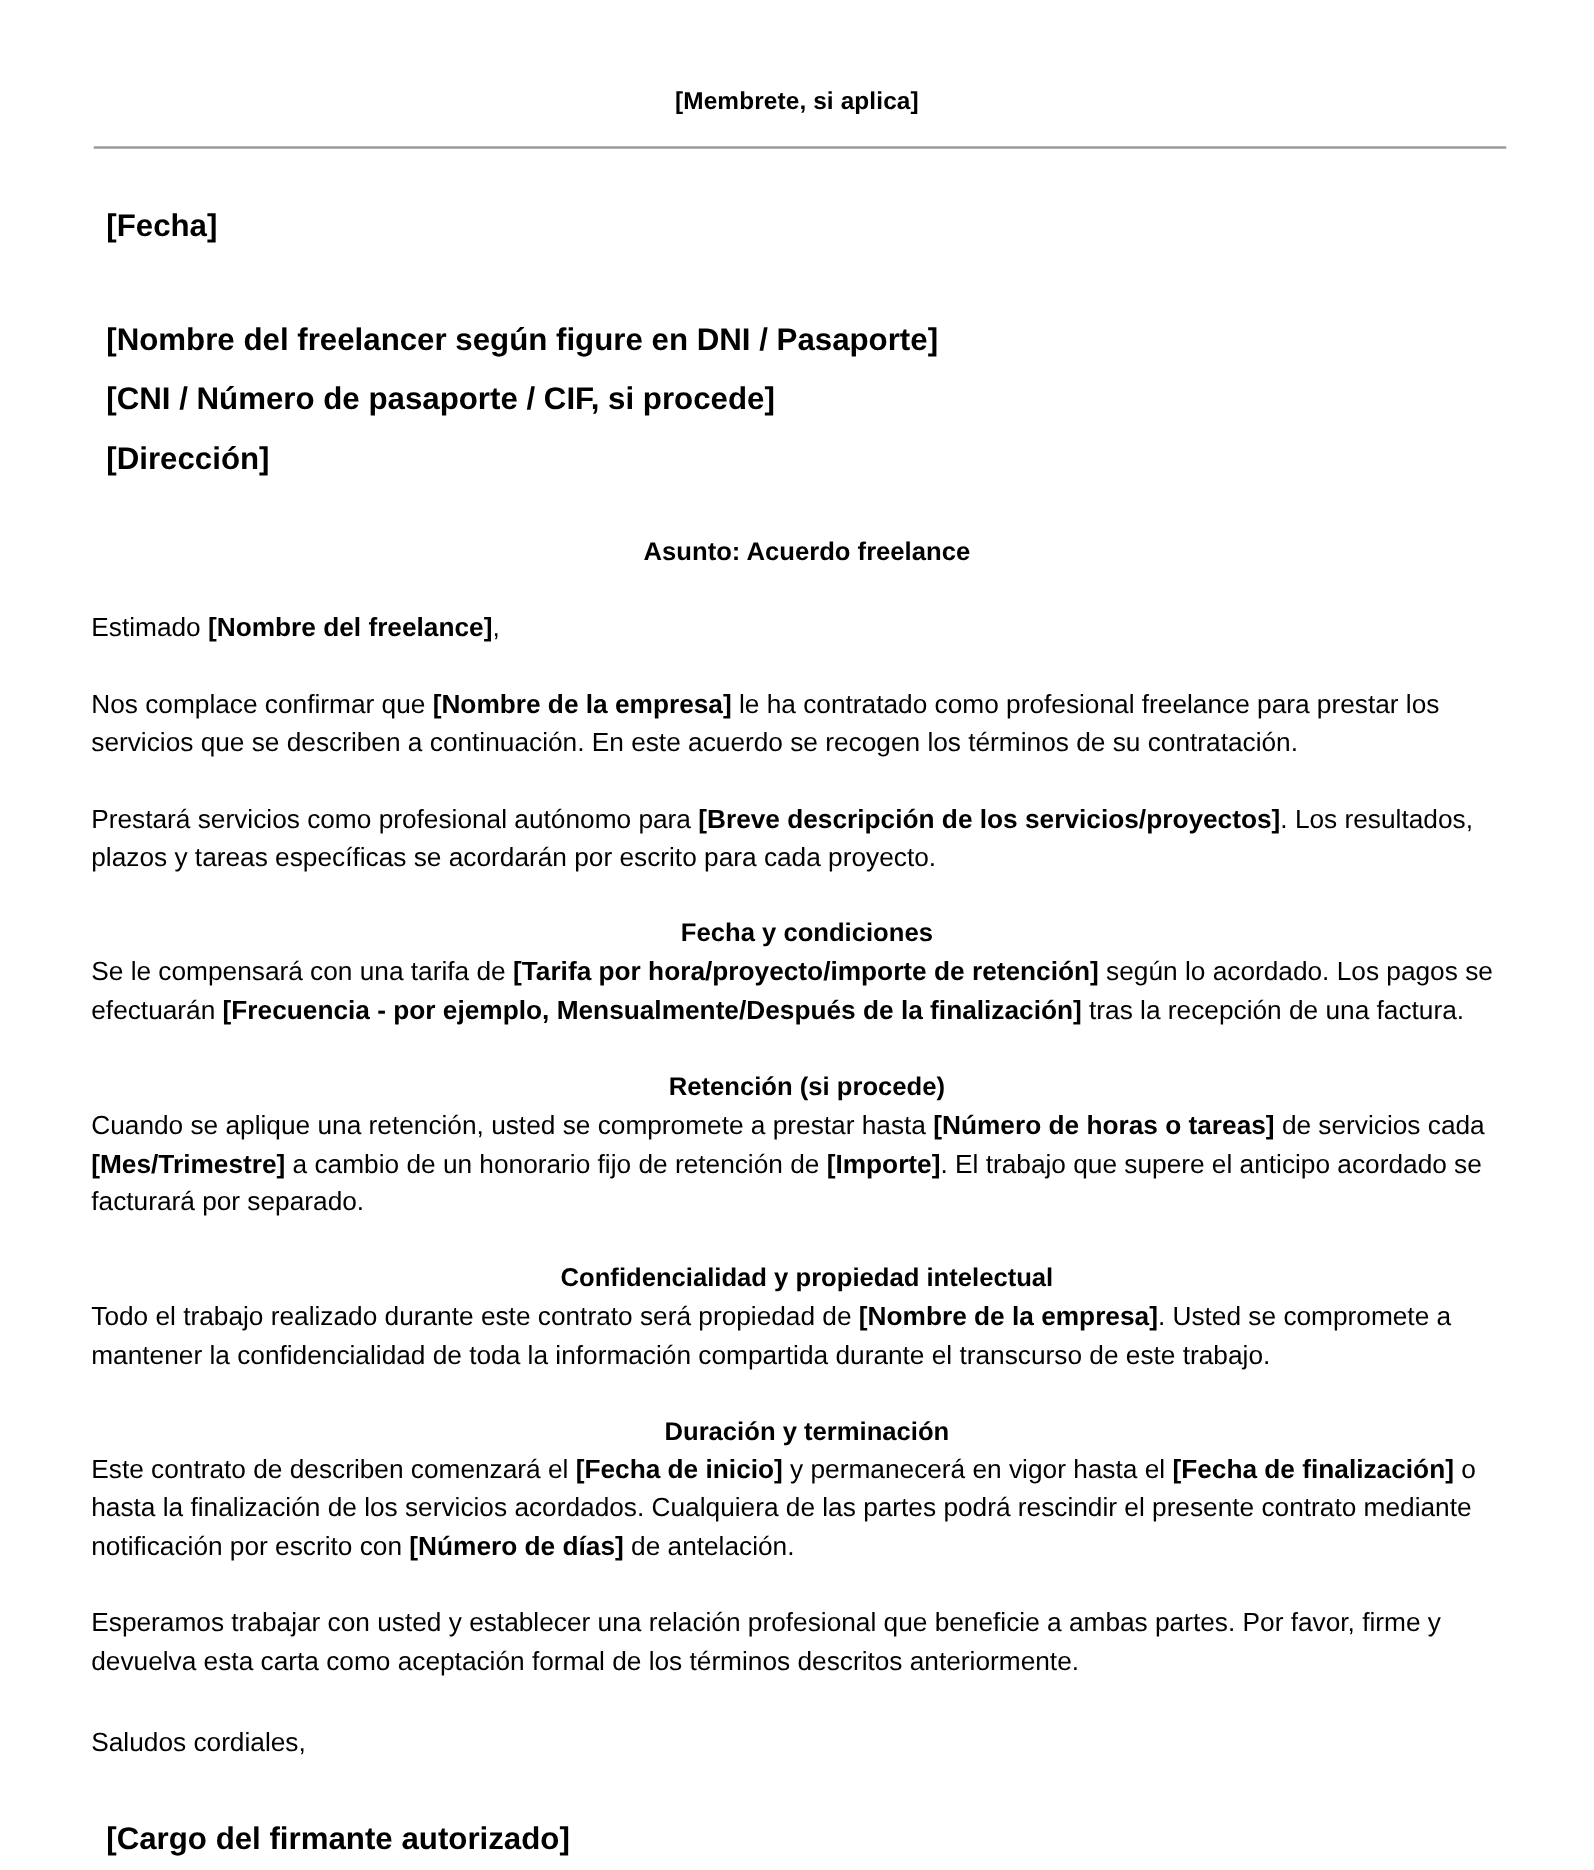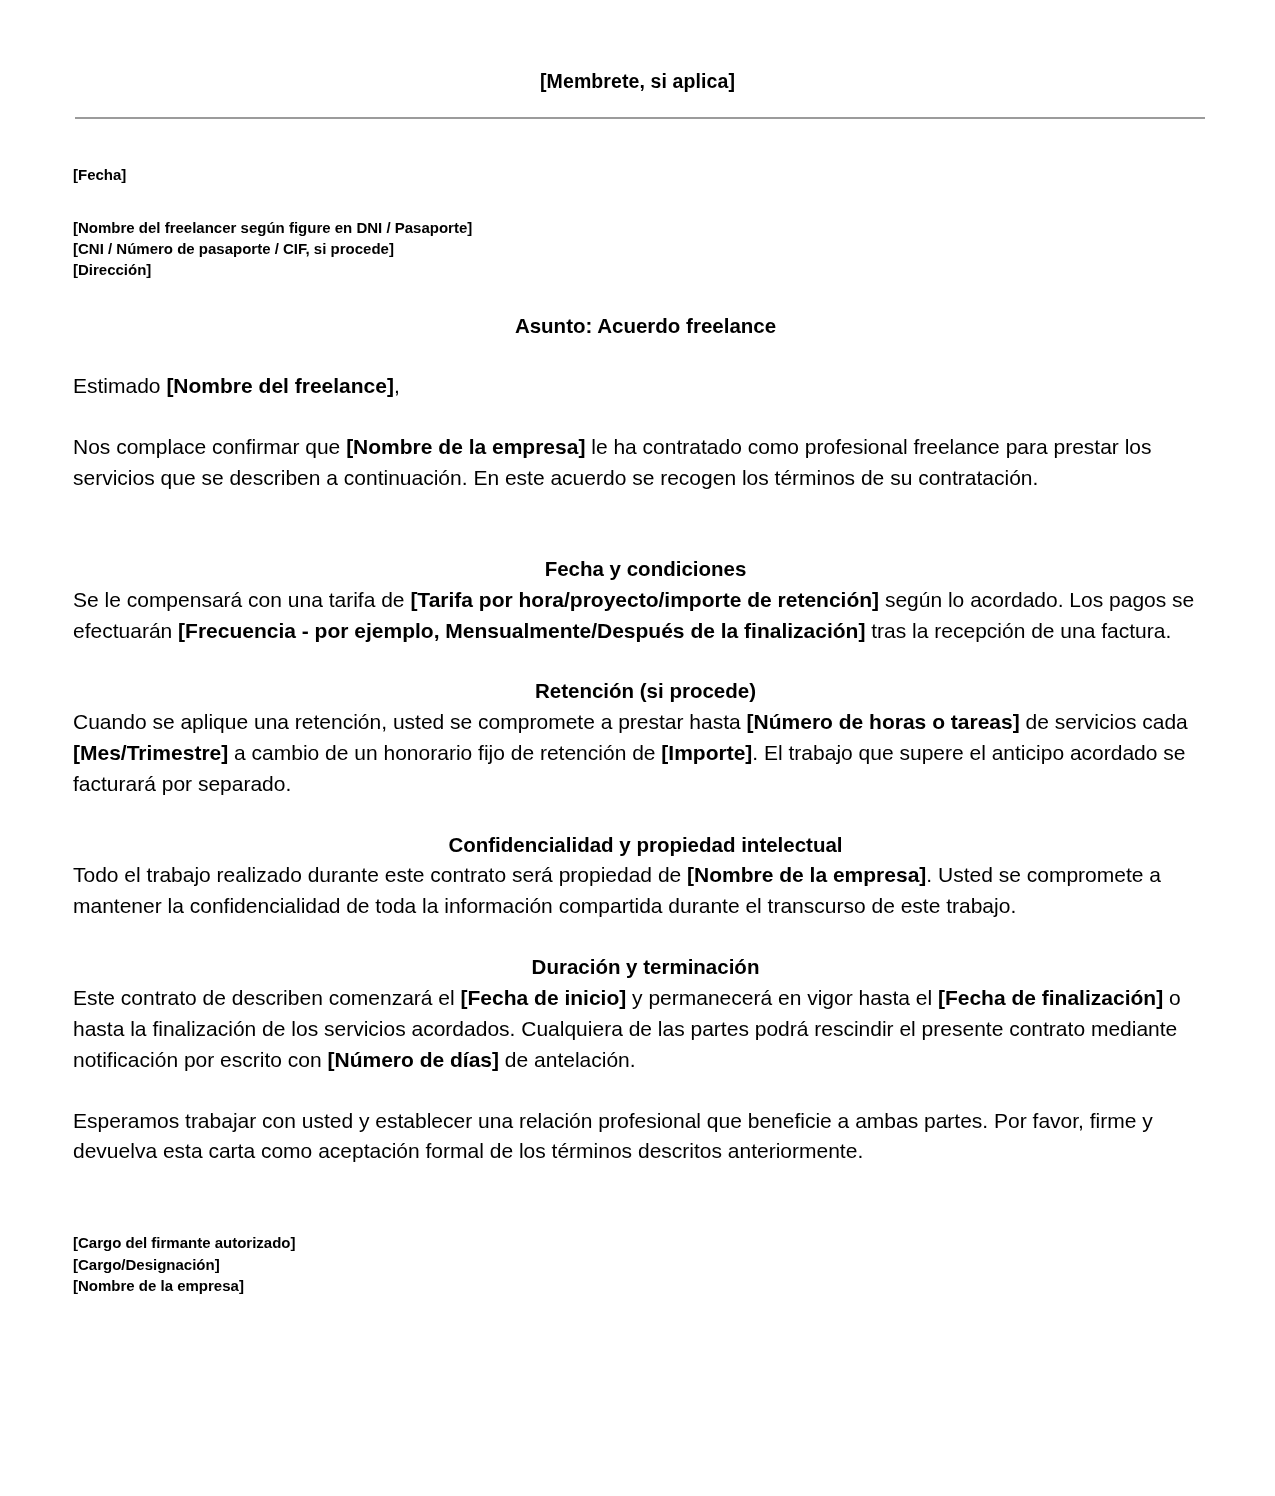--- a/index.html
+++ b/index.html
@@ -55,24 +55,24 @@
   .gap-xl { height: 34px; }
   .heading {
     font-size: 20.5px;
     font-weight: bold;
     line-height: 1.5;
     margin: 0;
     text-align: center;
   }
   .addr-line,
   .sig-line {
-    font-size: 15px;
+    font-size: 25px;
     font-weight: bold;
     line-height: 1.42;
-    margin: 0;
+    margin: 12px;
   }
   b { font-weight: bold; }
 </style>
 </head>
 <body style="color: rgb(0, 0, 0); background: rgb(255, 255, 255);">
 
 <div class="page">
 
   <div class="letterhead">[Membrete, si aplica]</div>
 
@@ -100,20 +100,21 @@
 
     <p class="block"><span>Estimado </span><b>[Nombre del freelance]</b><span>,</span></p>
 
     <div class="gap-md"></div>
 
     <p class="block"><span>Nos complace confirmar que </span><b>[Nombre de la empresa]</b><span> le ha contratado como profesional freelance para prestar los servicios que se describen a continuación. En este acuerdo se recogen  los términos de su contratación.</span></p>
 
     <div class="gap-md"></div>
 
     <section>
+      <p class="block"><span>Prestará servicios como profesional autónomo para </span><b>[Breve descripción de los servicios/proyectos]</b><span>. Los resultados, plazos y tareas específicas se acordarán por escrito para cada proyecto.</span></p>
     </section>
 
     <div class="gap-md"></div>
 
     <section>
       <p class="heading">Fecha y condiciones</p>
       <p class="block"><span>Se le compensará con una tarifa de </span><b>[Tarifa por hora/proyecto/importe de retención]</b><span> según lo acordado. Los pagos se efectuarán </span><b>[Frecuencia - por ejemplo, Mensualmente/Después de la finalización]</b><span> tras la recepción de una factura.</span></p>
     </section>
 
     <div class="gap-md"></div>
@@ -136,20 +137,21 @@
       <p class="heading">Duración y terminación</p>
       <p class="block"><span>Este contrato de describen comenzará el </span><b>[Fecha de inicio]</b><span> y permanecerá en vigor hasta el </span><b>[Fecha de finalización]</b><span> o hasta la finalización de los servicios acordados. Cualquiera de las partes podrá rescindir el presente contrato mediante notificación por escrito con </span><b>[Número de días]</b><span> de antelación.</span></p>
     </section>
 
     <div class="gap-md"></div>
 
     <p class="block"><span>Esperamos trabajar con usted y establecer una relación profesional que beneficie a ambas partes. Por favor, firme y devuelva esta carta como aceptación formal de los términos descritos anteriormente.</span></p>
 
     <div class="gap-xl"></div>
 
+    <p class="block"><span>Saludos cordiales,</span></p>
 
     <div class="gap-lg"></div>
 
     <div>
       <p class="sig-line">[Cargo del firmante autorizado]</p>
       <p class="sig-line">[Cargo/Designación]</p>
       <p class="sig-line">[Nombre de la empresa]</p>
     </div>
 
   </div>

